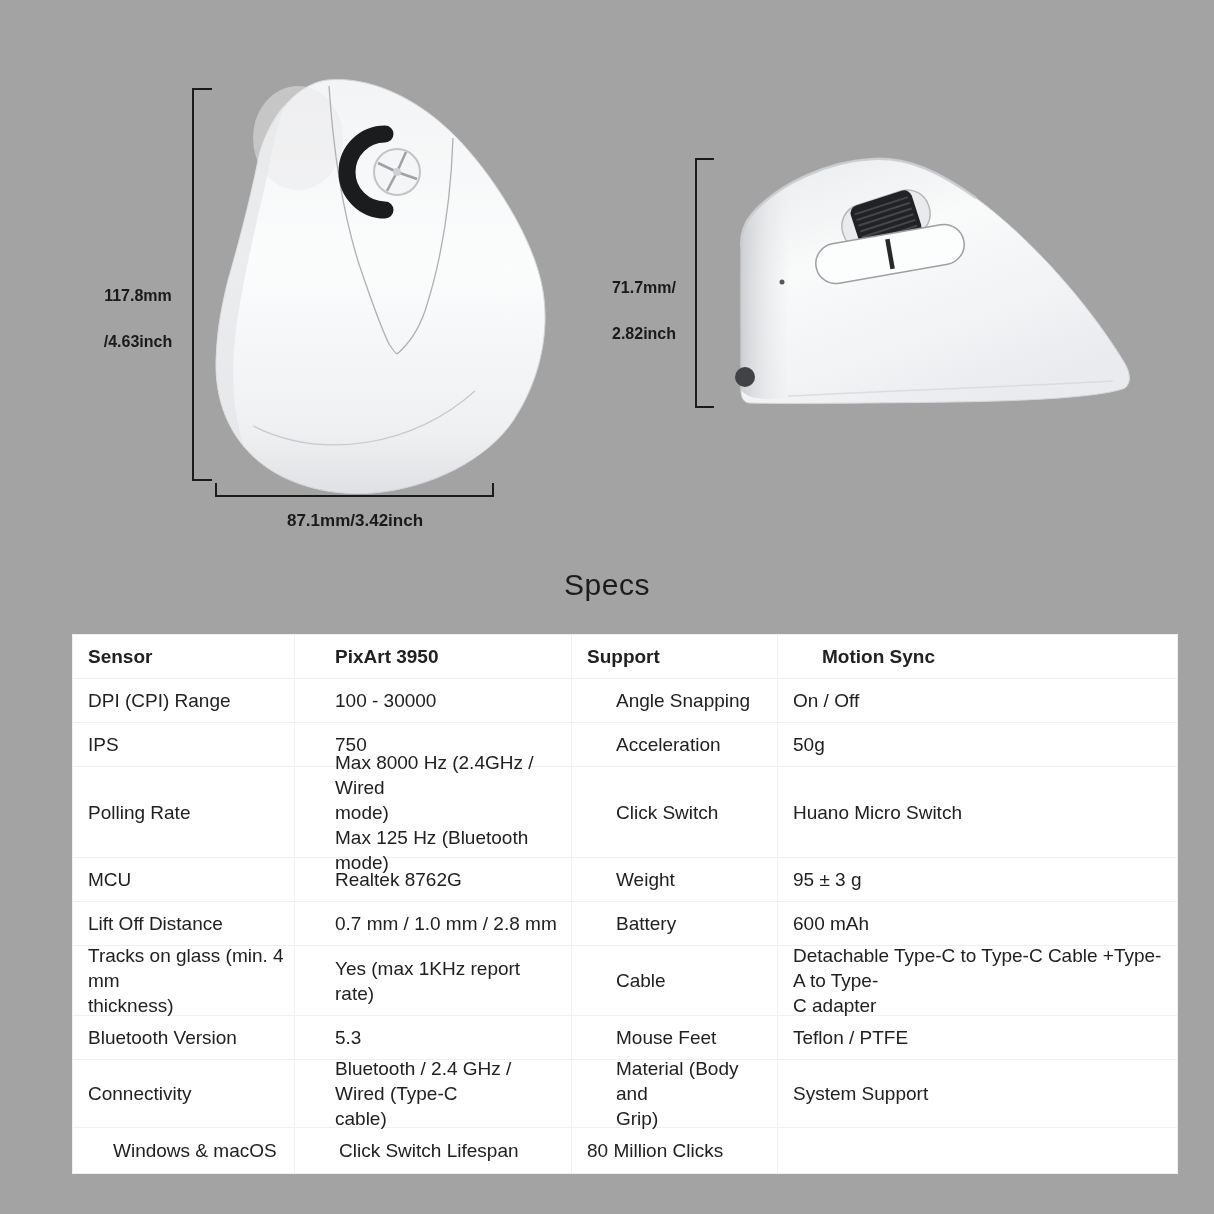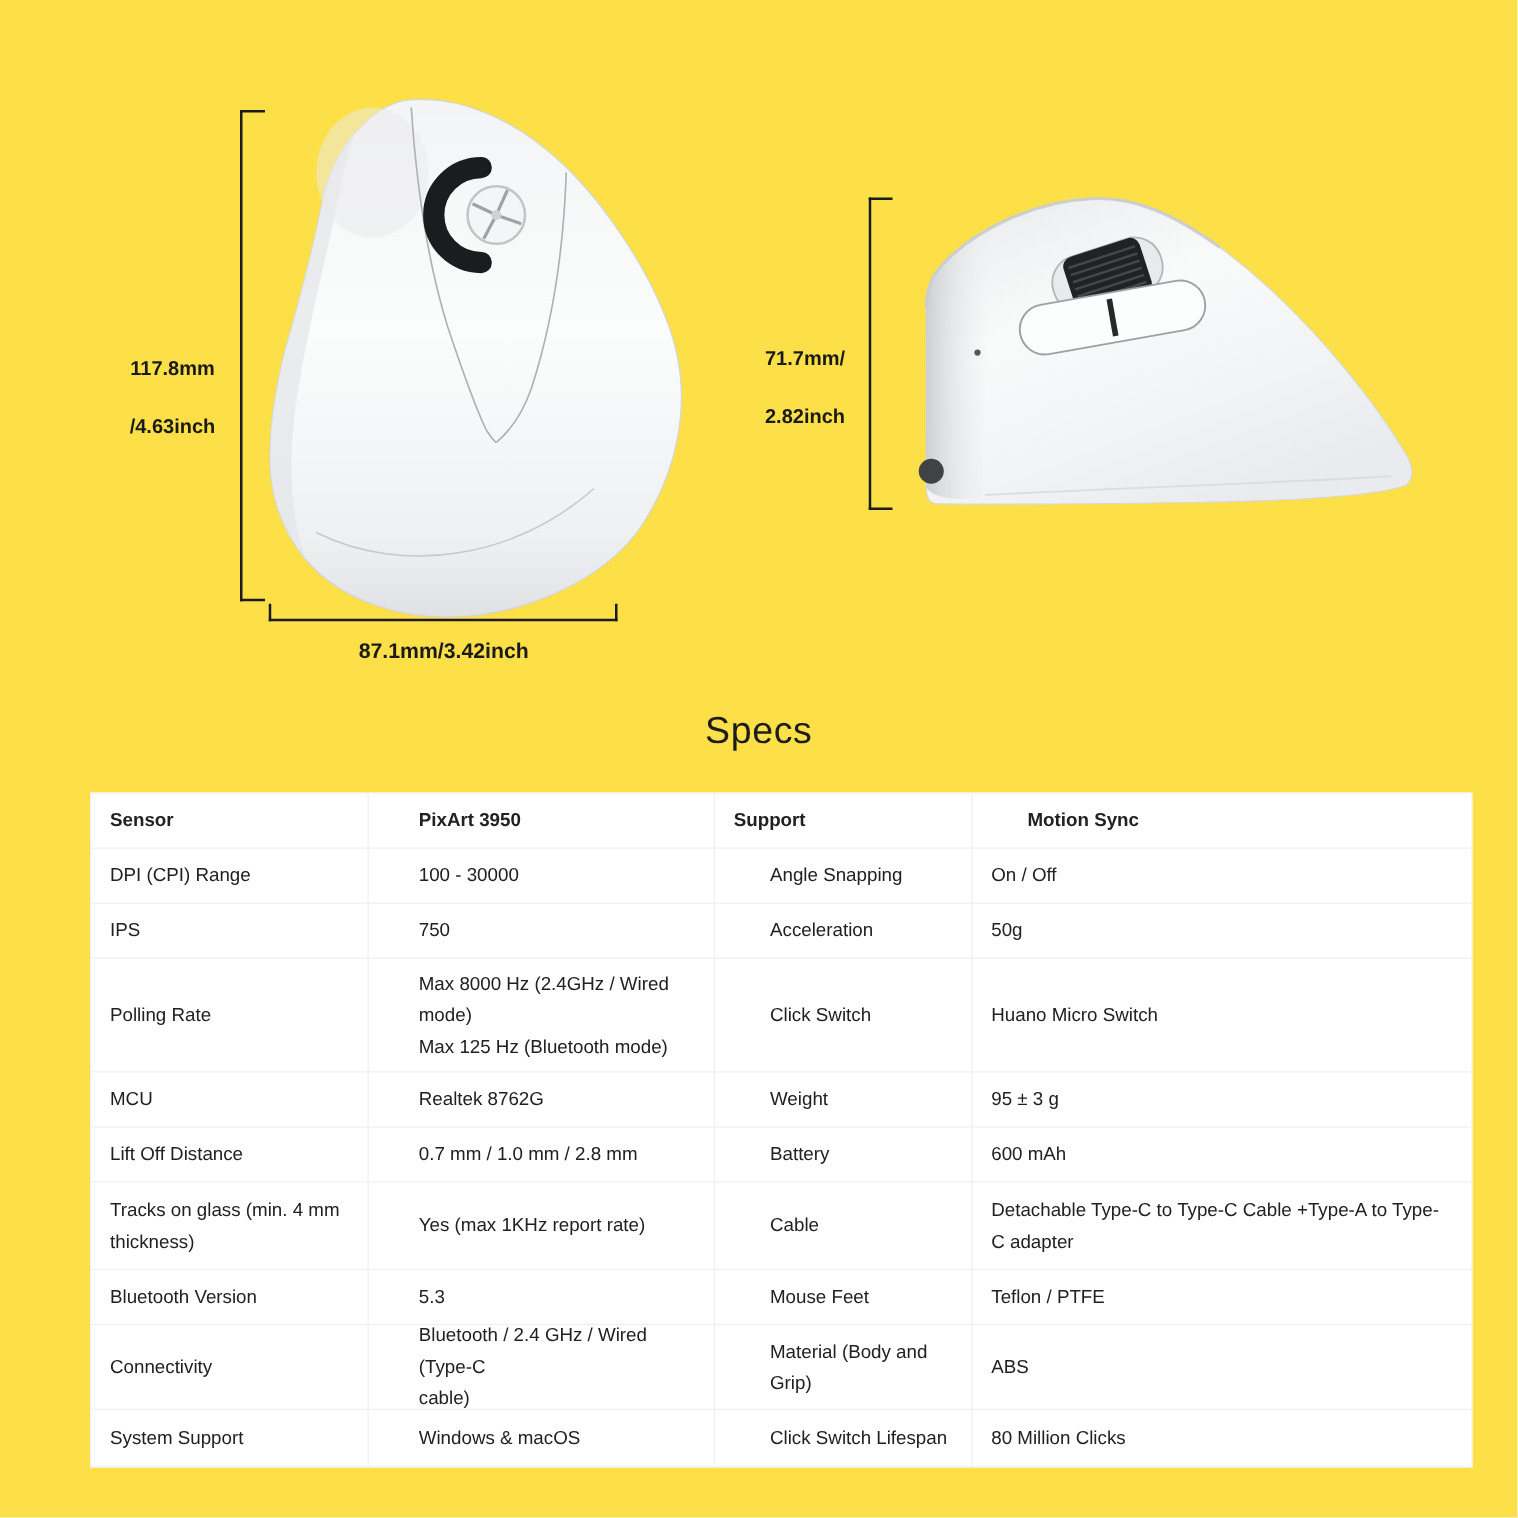--- a/index.html
+++ b/index.html
@@ -1,18 +1,18 @@
 <!DOCTYPE html>
 <html><head>
 <meta charset="utf-8">
 <style>
   html,body{margin:0;padding:0;background:#ffffff;}
   .canvas{
     position:relative;width:1214px;height:1214px;margin:0 auto;
-    background:#fde047;overflow:hidden;
+    background:#a3a3a3;overflow:hidden;
     font-family:"Liberation Sans", sans-serif;color:#1f1f1f;
   }
   
   .dim{position:absolute;background:#1b1b1b;}
   .dim-label{
     position:absolute;font-weight:700;color:#1a1a1a;text-align:center;
     font-size:16px;line-height:23px;white-space:pre-line;
   }
   .dim-label.wide{font-size:17px;line-height:24px;}
   
@@ -30,21 +30,21 @@
     grid-template-rows:44px 44px 44px 91px 44px 44px 70px 44px 68px 45px;
     border:1px solid #f0f0f2;
     box-sizing:content-box;
     background:#fff;
   }
   .cell{
     box-sizing:border-box;
     border-right:1px solid #f0f0f2;
     border-bottom:1px solid #f0f0f2;
     display:flex;align-items:center;
-    font-size:15px;line-height:25px;color:#212121;
+    font-size:19px;line-height:25px;color:#212121;
     white-space:pre-line;
     padding:2px 8px 2px 15px;
   }
   .cell.c2{padding-left:40px;}
   .cell.c3{padding-left:44px;}
   .cell.c4{padding-left:15px;padding-right:12px;}
   .cell:nth-child(4n){border-right:none;}
   .cell:nth-child(n+37){border-bottom:none;}
 </style>
 </head>
@@ -203,21 +203,20 @@
     <div class="cell c1">Bluetooth Version</div>
     <div class="cell c2">5.3</div>
     <div class="cell c3">Mouse Feet</div>
     <div class="cell c4">Teflon / PTFE</div>
 
     <div class="cell c1">Connectivity</div>
     <div class="cell c2">Bluetooth / 2.4 GHz / Wired (Type-C
 cable)</div>
     <div class="cell c3">Material (Body and
 Grip)</div>
-    <div class="cell c4">ABS</div>
 
     <div class="cell c1">System Support</div>
     <div class="cell c2">Windows &amp; macOS</div>
     <div class="cell c3">Click Switch Lifespan</div>
     <div class="cell c4">80 Million Clicks</div>
   </div>
 
 </div>
 
 </body></html>

